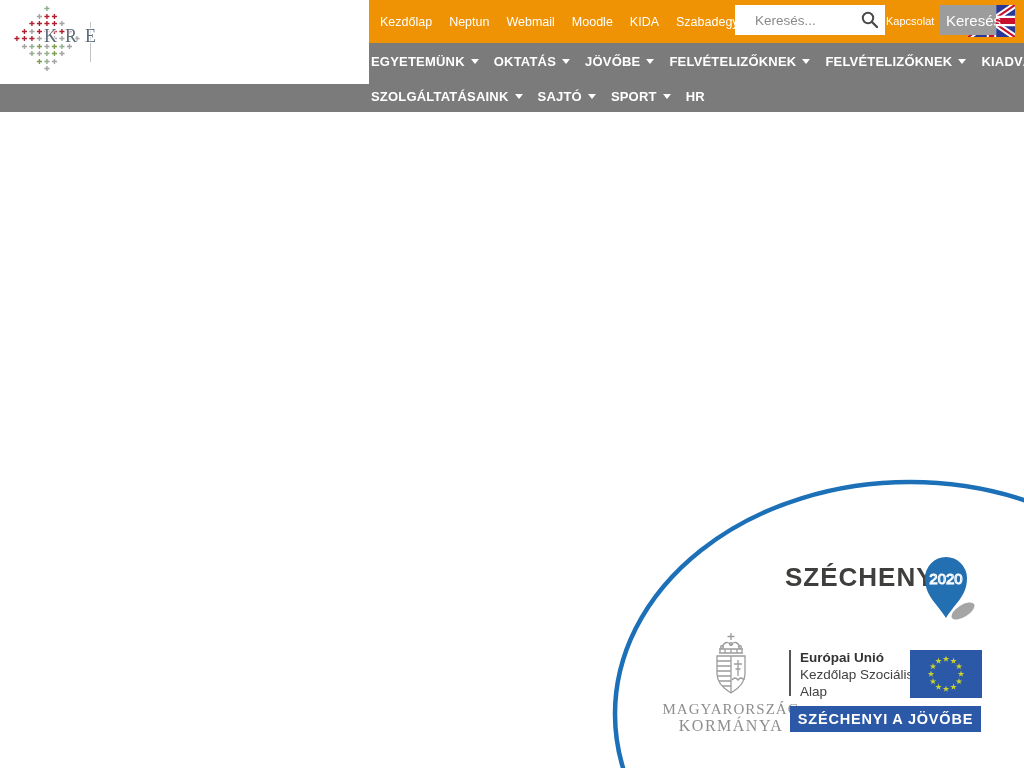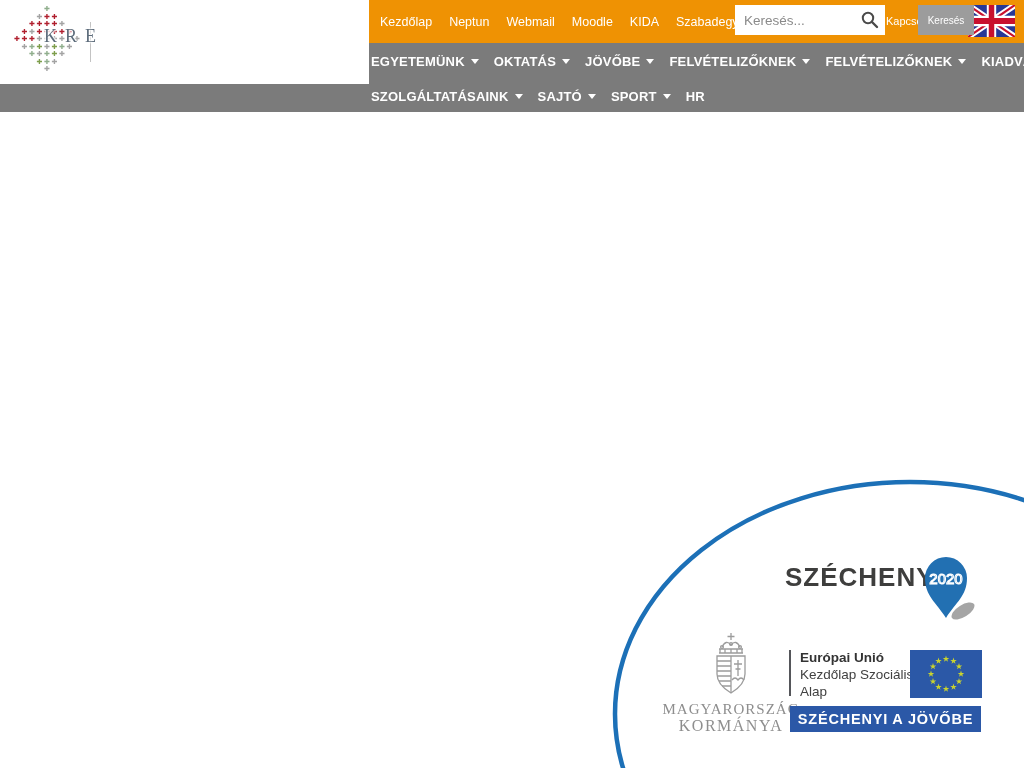--- a/index.html
+++ b/index.html
@@ -13,28 +13,28 @@
   .logo-block{position:absolute;left:0;top:0;width:369px;height:84px;background:#fff;z-index:5}
 
   
   .top-links{position:absolute;left:380px;top:0;height:43px;display:flex;align-items:center;gap:17px;z-index:3}
   .top-links a{color:#fff;font-size:12.5px;text-decoration:none;white-space:nowrap}
   .kapcsolat{position:absolute;left:886px;top:15px;color:#fff;font-size:11px;white-space:nowrap;z-index:2}
 
   
   .search-wrap{position:absolute;left:735px;top:5px;width:150px;height:30px;background:#fff;z-index:3}
   .search-wrap input{
-    border:none;outline:none;width:118px;height:30px;padding:0 0 0 9px;margin:0;
+    border:none;outline:none;width:118px;height:30px;padding:0 0 0 20px;margin:0;
     font-size:13.5px;color:#333;font-family:"Liberation Sans",sans-serif;background:transparent;
   }
   .search-wrap input::placeholder{color:#8A8A8A}
   .mag{position:absolute;right:5px;top:5px;width:20px;height:20px}
   .search-btn{
-    position:absolute;left:918px;top:5px;width:56px;height:30px;z-index:4;
-    background:#9C9C9C;border:none;color:#fff;font-size:10px;font-family:"Liberation Sans",sans-serif;cursor:pointer;
+    position:absolute;left:940px;top:5px;width:56px;height:30px;z-index:4;
+    background:#9C9C9C;border:none;color:#fff;font-size:15px;font-family:"Liberation Sans",sans-serif;cursor:pointer;
   }
   .flag{position:absolute;left:968px;top:5px;width:47px;height:32px;z-index:3;cursor:pointer}
 
   
   .menu-row{position:absolute;display:flex;align-items:center;gap:15px;z-index:4}
   .menu-row.r1{left:371px;top:43px;height:37px}
   .menu-row.r2{left:371px;top:80px;height:32px}
   .mi{color:#fff;font-weight:bold;font-size:13px;text-decoration:none;display:flex;align-items:center;letter-spacing:.2px;white-space:nowrap}
   .caret{margin-left:6px;width:0;height:0;border-left:4.5px solid transparent;border-right:4.5px solid transparent;border-top:5px solid #fff}
 

